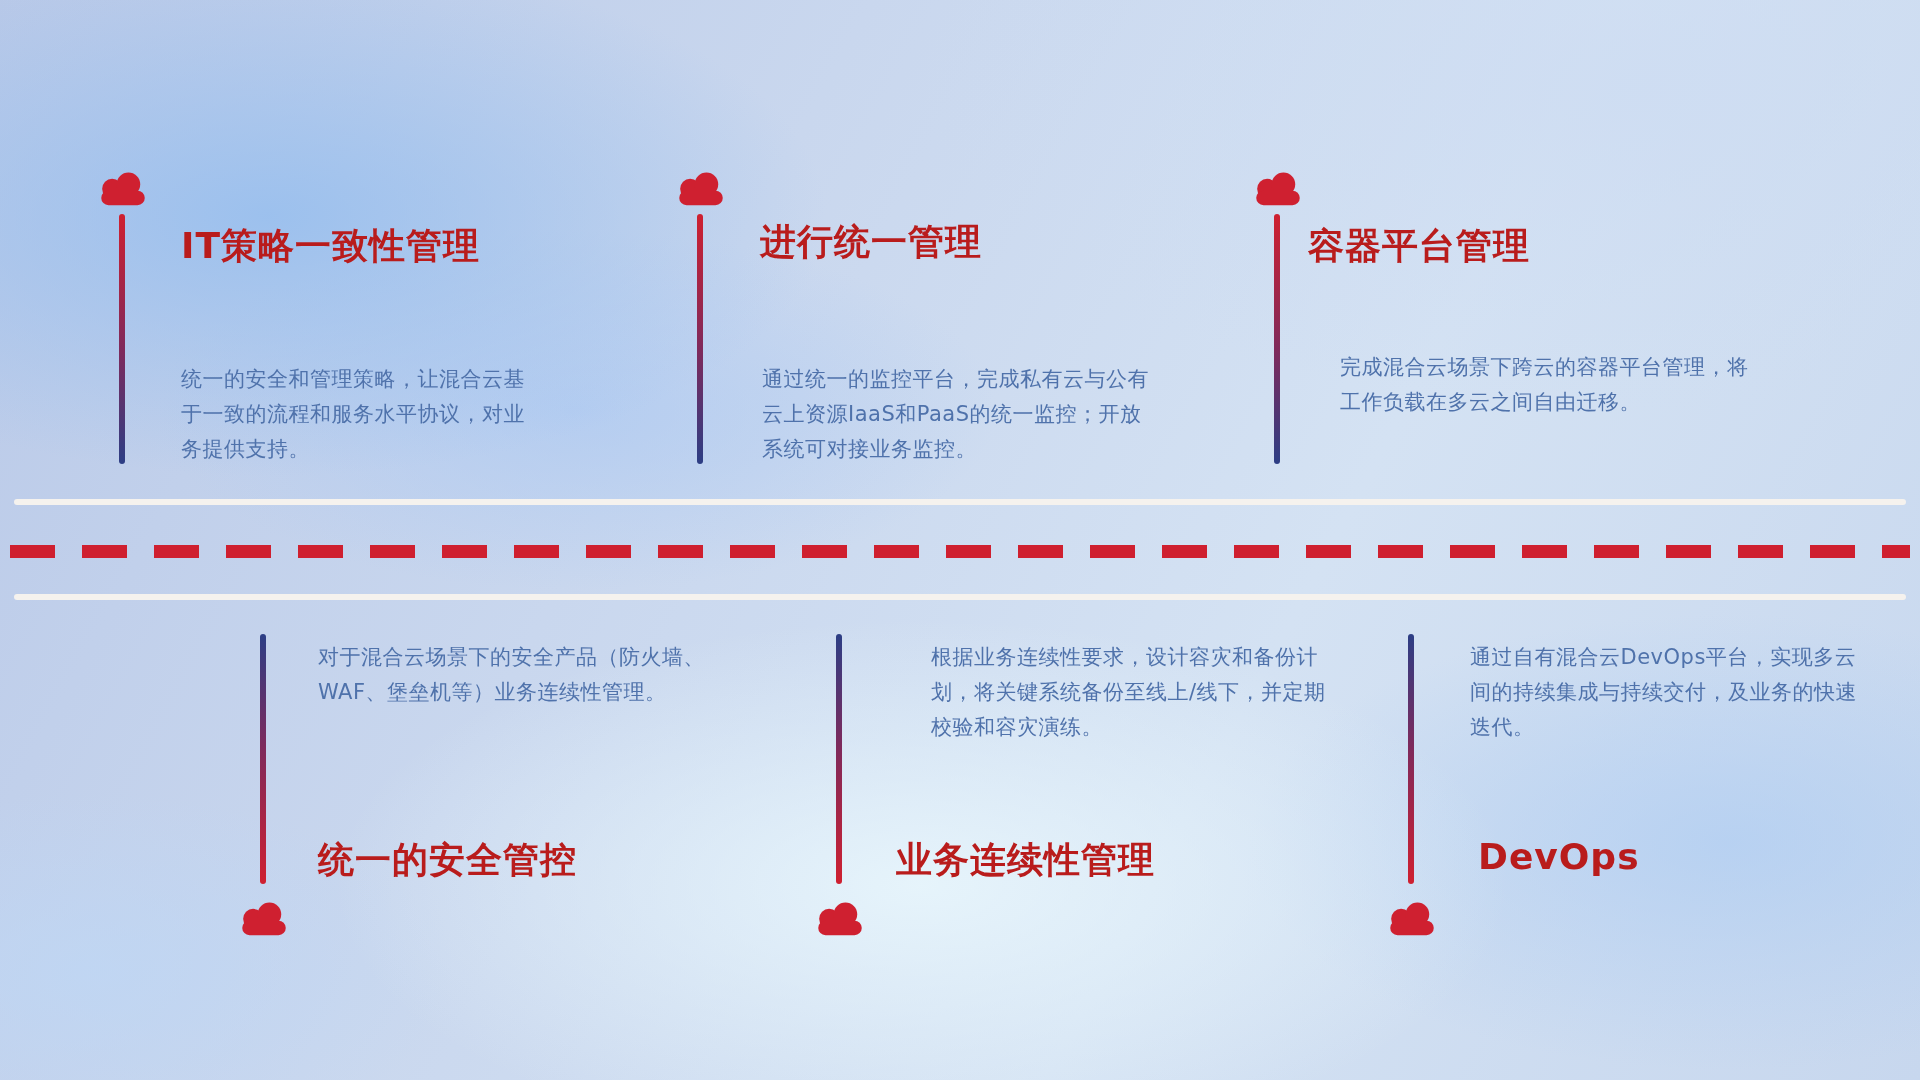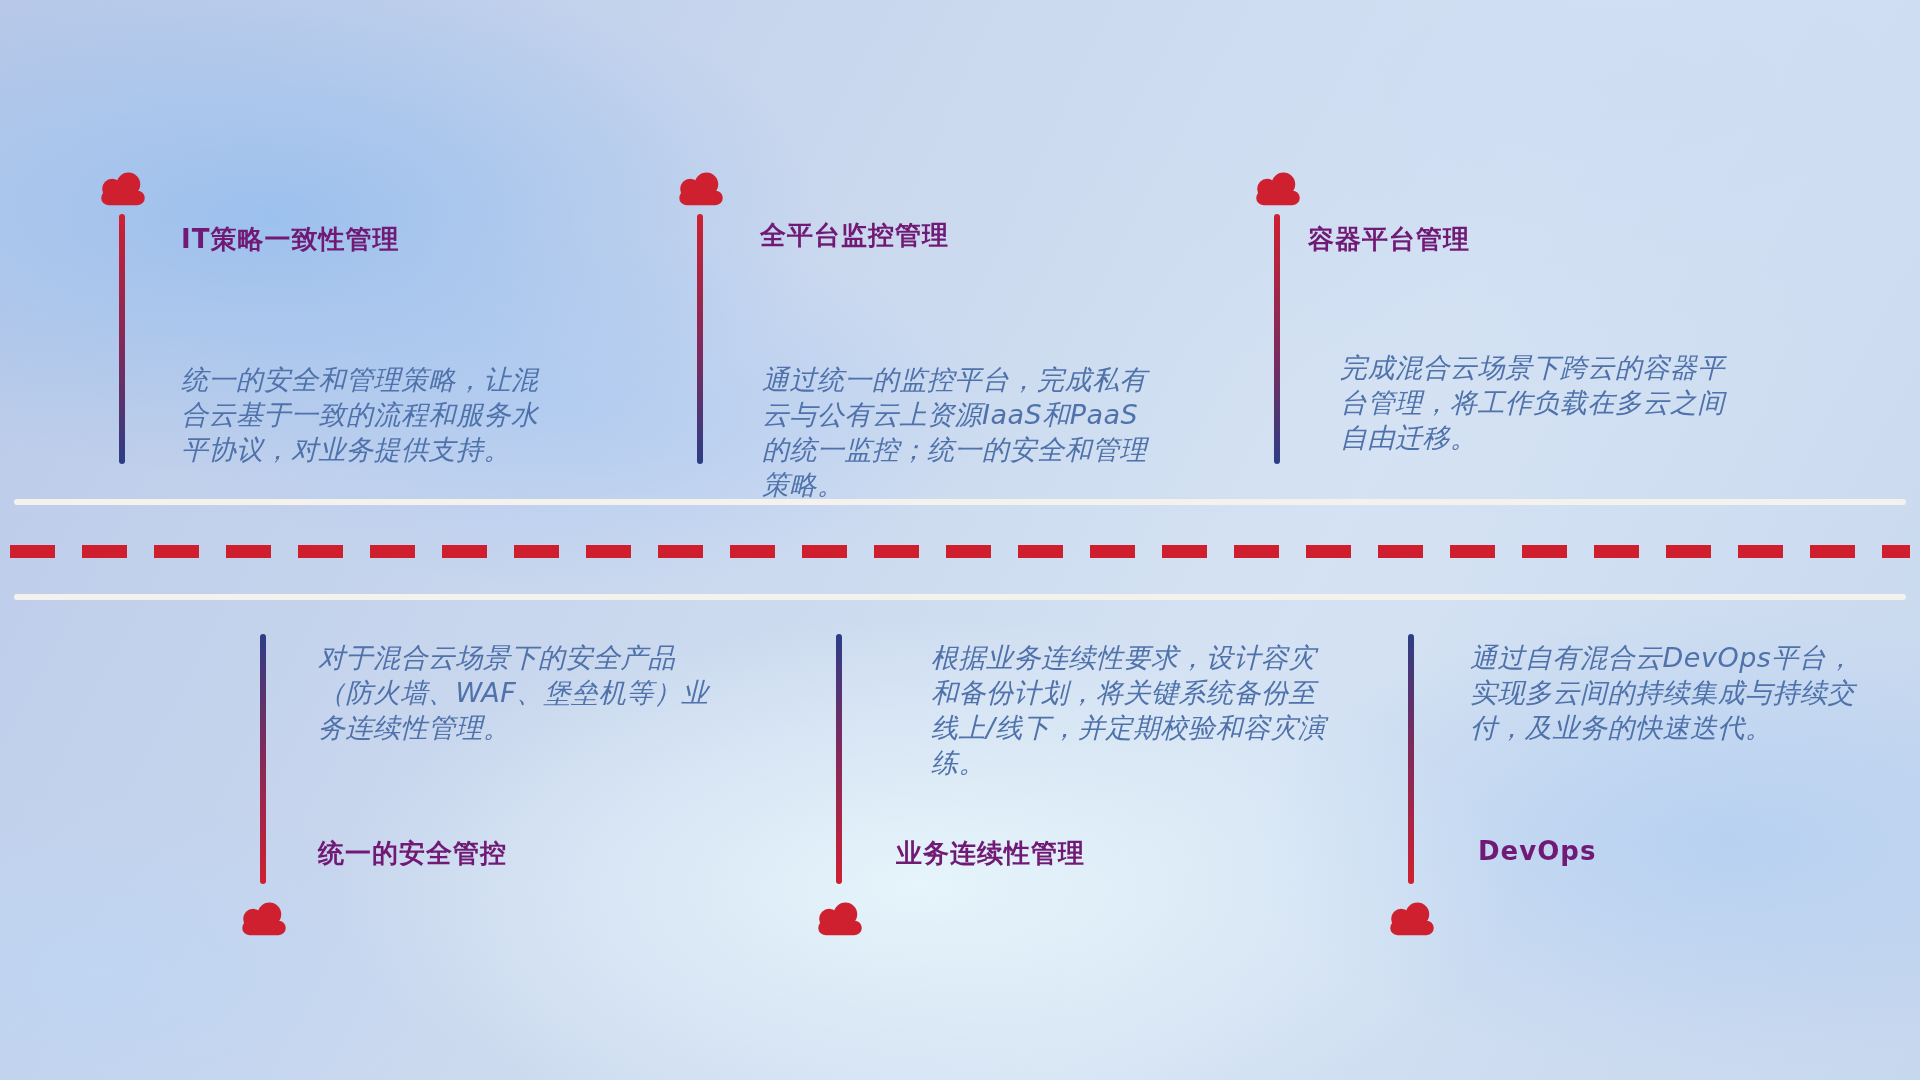--- a/index.html
+++ b/index.html
@@ -25,34 +25,33 @@
   }
   .vline.down { background: linear-gradient(180deg, #cf2030 0%, #7e2a5c 55%, #2c3e85 100%); }
   .vline.up   { background: linear-gradient(180deg, #2c3e85 0%, #7e2a5c 45%, #cf2030 100%); }
 
   
   .cloud { position: absolute; width: 58px; height: 42px; }
 
   
   .title {
     position: absolute;
-    font-size: 26px;
+    font-size: 36px;
     font-weight: bold;
-    color: #701a75;
+    color: #b91c1c;
     letter-spacing: 1px;
     white-space: nowrap;
     text-align: center;
   }
   .desc {
     position: absolute;
-    font-size: 27px;
+    font-size: 21px;
     line-height: 35px;
     color: #4f72ab;
     letter-spacing: 0.5px;
-    font-style: italic;
   }
 
   
   .white-rule {
     position: absolute;
     left: 14px;
     right: 14px;
     height: 6px;
     background: #f5f2ee;
     border-radius: 3px;
@@ -83,22 +82,22 @@
 
 <div>
   <svg class="cloud" style="left:672px; top:166px;" viewBox="0 0 64 44">
     <g fill="#cf2030">
       <circle cx="20" cy="24" r="11"></circle>
       <circle cx="38" cy="19" r="13"></circle>
       <rect x="8" y="26" width="48" height="16" rx="8"></rect>
     </g>
   </svg>
   <div class="vline down" style="left:697px; top:214px; height:250px;"></div>
-  <div class="title" style="left:760px; top:218px;">全平台监控管理</div>
-  <div class="desc" style="left:762px; top:362px; width:400px;">通过统一的监控平台，完成私有云与公有云上资源IaaS和PaaS的统一监控；统一的安全和管理策略。</div>
+  <div class="title" style="left:760px; top:218px;">进行统一管理</div>
+  <div class="desc" style="left:762px; top:362px; width:400px;">通过统一的监控平台，完成私有云与公有云上资源IaaS和PaaS的统一监控；开放系统可对接业务监控。</div>
 </div>
 
 <div>
   <svg class="cloud" style="left:1249px; top:166px;" viewBox="0 0 64 44">
     <g fill="#cf2030">
       <circle cx="20" cy="24" r="11"></circle>
       <circle cx="38" cy="19" r="13"></circle>
       <rect x="8" y="26" width="48" height="16" rx="8"></rect>
     </g>
   </svg>

